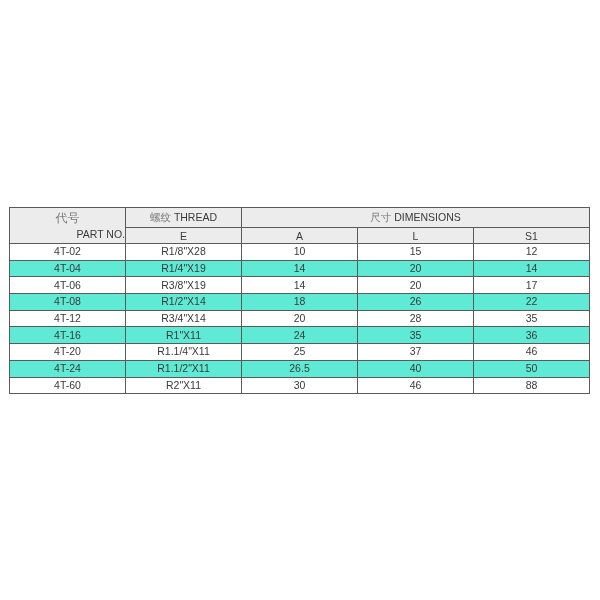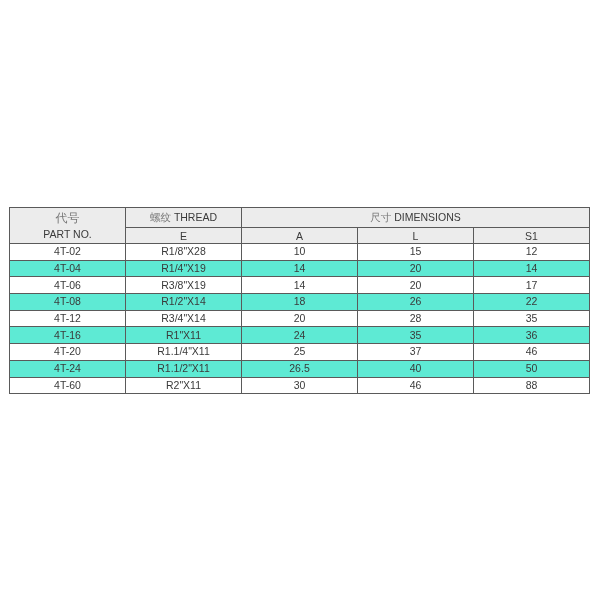--- a/index.html
+++ b/index.html
@@ -48,20 +48,21 @@
     .part-head {
       line-height: 16px;
     }
     .part-head .cn {
       display: block;
       color: #777777;
       font-size: 12px;
     }
     .part-head .en {
       display: block;
+      text-align: right;
     }
     .cn-inline { color: #777777; }
   </style>
 </head>
 <body>
 
 <table class="spec-table">
   <colgroup>
     <col class="c-part">
       <col class="c-thread">

